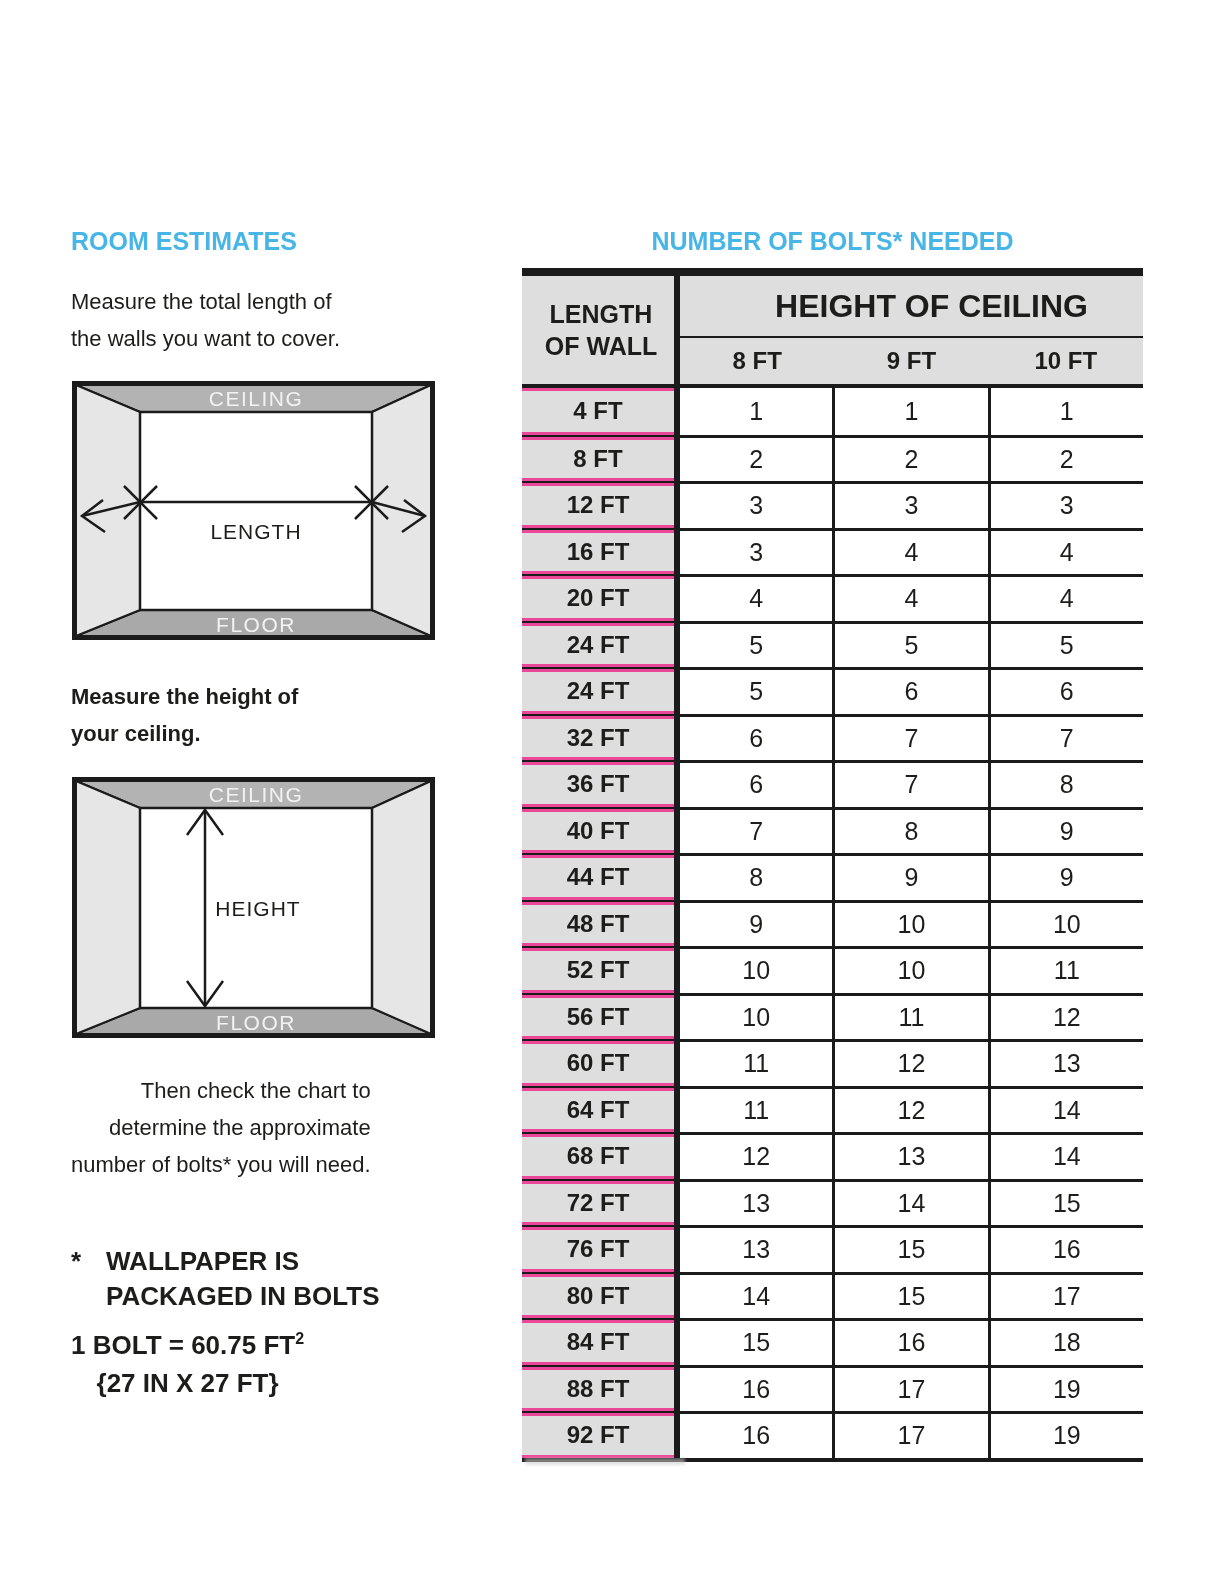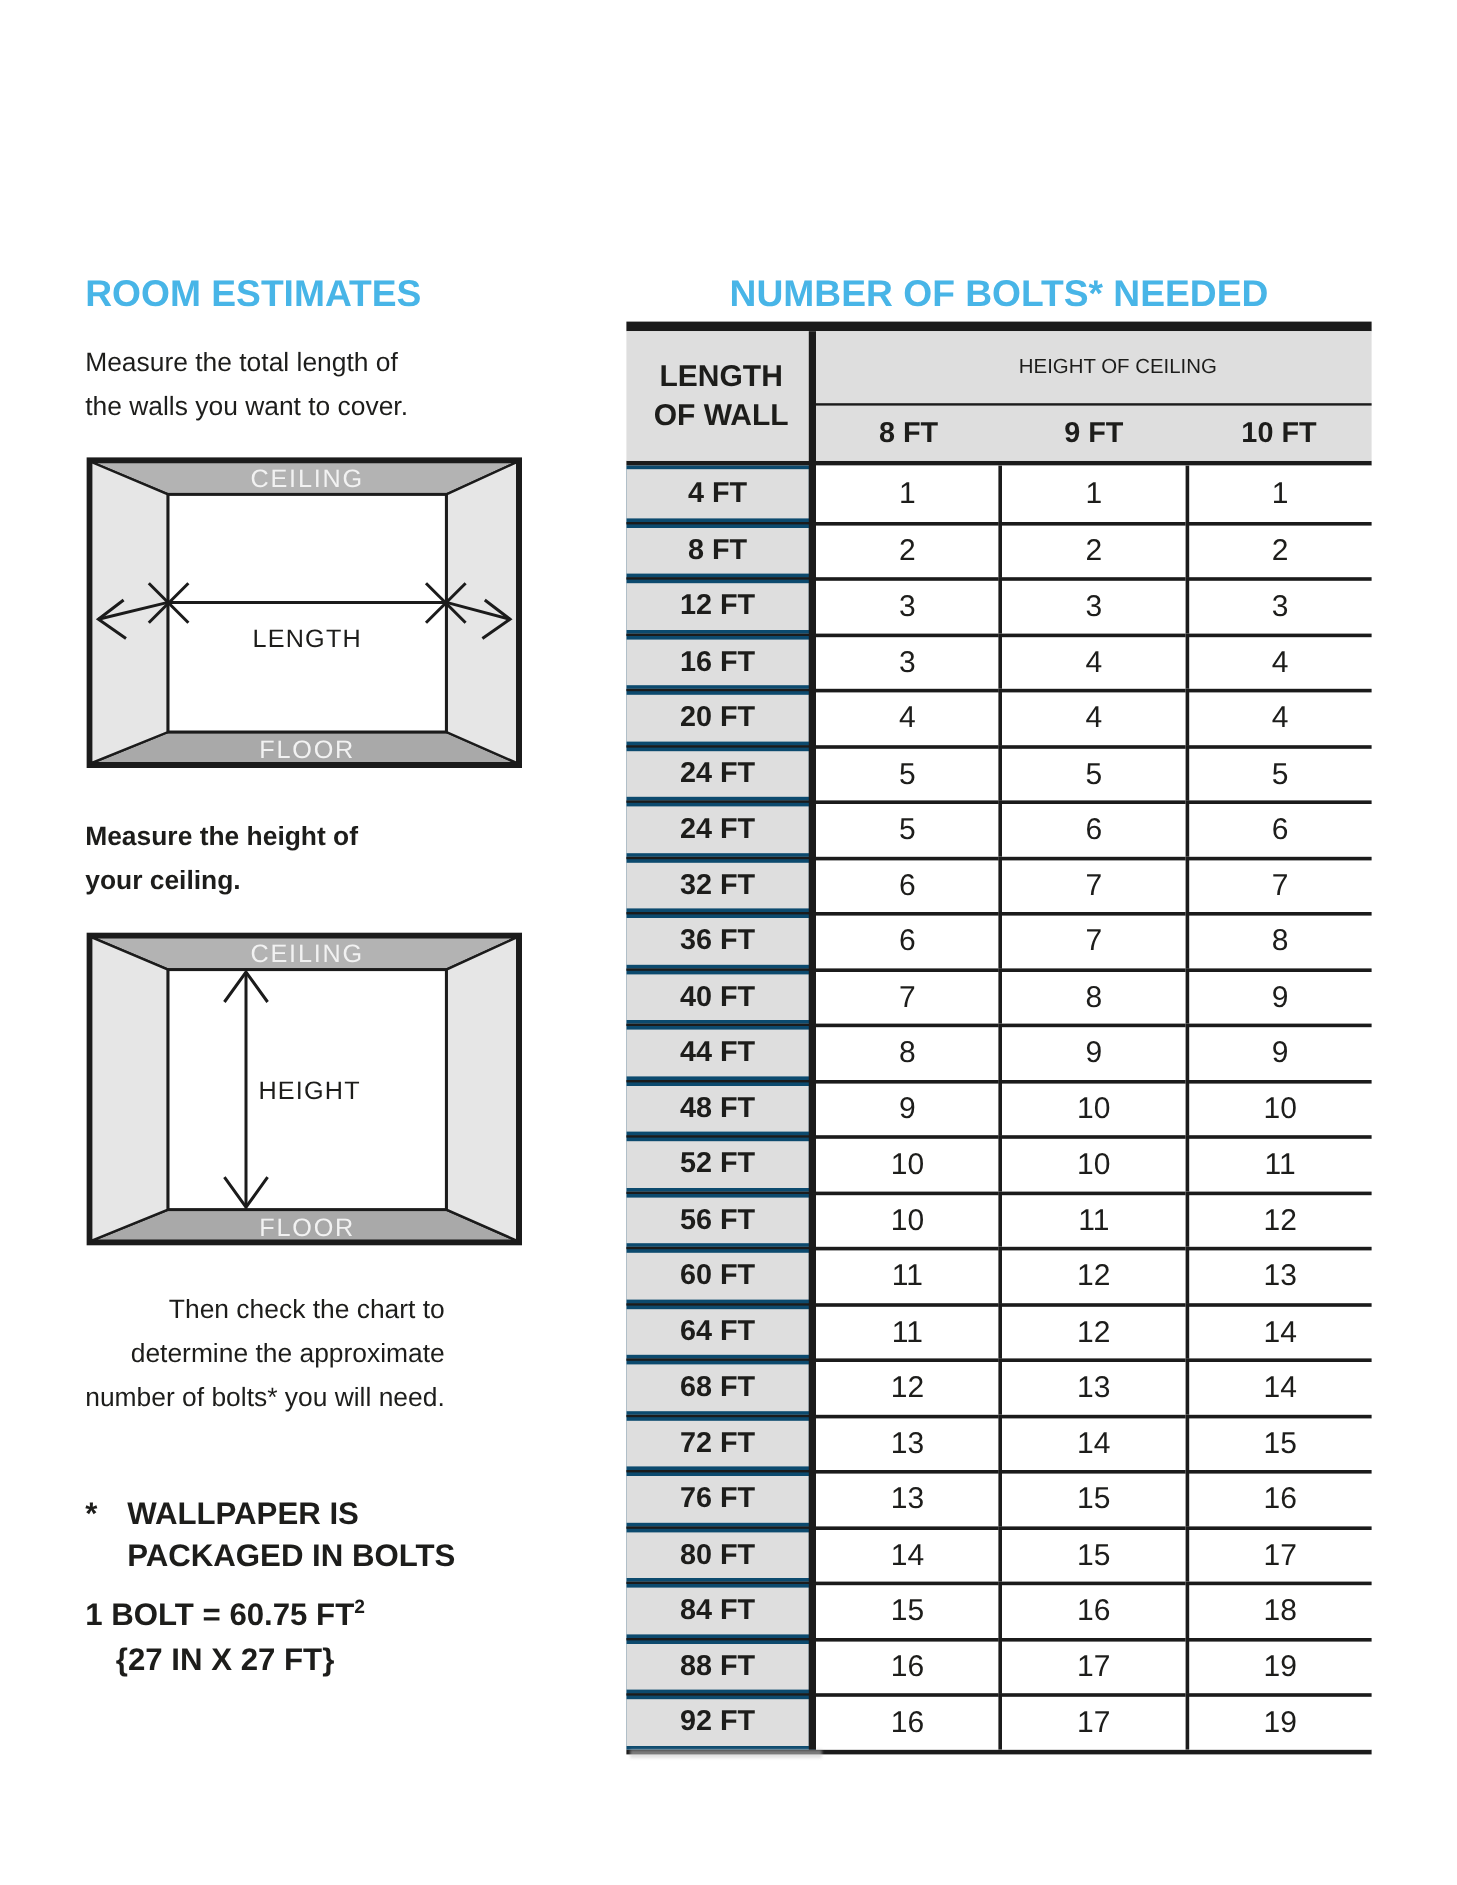--- a/index.html
+++ b/index.html
@@ -3,21 +3,21 @@
 <meta charset="utf-8">
 <style>
   * { margin:0; padding:0; box-sizing:border-box; }
   html,body { background:#ffffff; }
   body { font-family:"Liberation Sans","DejaVu Sans",sans-serif; color:#1d1d1b; }
   .page { position:relative; width:1214px; height:1571px; background:#ffffff; overflow:hidden; }
 
   .title { position:absolute; left:70px; top:60px; font-size:47px; font-weight:700;
            color:#48b5e7; letter-spacing:-0.5px; }
 
-  .section-heading { position:absolute; font-size:31px; font-weight:700; color:#48b5e7; }
+  .section-heading { position:absolute; font-size:25px; font-weight:700; color:#48b5e7; }
   .left-heading  { left:71px; top:227px; }
   .table-heading { left:522px; top:227px; width:621px; text-align:center; }
 
   .para { position:absolute; left:71px; font-size:22px; line-height:37px;
           color:#1d1d1b; white-space:pre-line; }
   .para1 { top:283px; }
   .para2 { top:678px;font-weight:bold; }
   .para3 { top:1072px;text-align:right; }
 
   .diagram { position:absolute; left:72px; }
@@ -40,27 +40,27 @@
             border-bottom:4px solid #1b1b1b; }
   .topbar { height:8px; background:#1b1b1b; }
   .vdivider { position:absolute; left:152px; top:8px; bottom:0; width:6px;
               background:#1b1b1b; z-index:3; }
   .thead { display:flex; border-bottom:4px solid #1b1b1b; }
   .thead-corner { width:158px; background:#dedede; display:flex; align-items:center;
                   justify-content:center; font-weight:700; font-size:25px;
                   text-align:center; white-space:pre-line; line-height:32px; }
   .thead-right { flex:1; background:#dedede; }
   .group-cell { height:62px; display:flex; align-items:center; justify-content:center;
-                font-weight:400; font-size:17px; border-bottom:2px solid #1b1b1b;padding-left:40px; }
+                font-weight:700; font-size:32px; border-bottom:2px solid #1b1b1b;padding-left:40px; }
   .subcols { display:flex; height:46px; }
   .subcol { flex:1; display:flex; align-items:center; justify-content:center;
             font-weight:700; font-size:24px; }
 
   .trow { display:flex; height:46.5px; }
-  .tlabel { width:158px; background:#0c4a6e; padding:3px 6px 3px 0; }
+  .tlabel { width:158px; background:#ec4899; padding:3px 6px 3px 0; }
   .trow + .trow .tlabel { border-top:2px solid #1b1b1b; }
   .tlabel-inner { background:#dedede; height:100%; display:flex; align-items:center;
                   justify-content:center; font-weight:700; font-size:24px; }
   .tcell { flex:1; display:flex; align-items:center; justify-content:center;
            font-size:25px; background:#ffffff; }
   .trow + .trow .tcell { border-top:3px solid #1b1b1b; }
   .tcell + .tcell { border-left:3px solid #1b1b1b; }
 
   .tshadow { position:absolute; left:3px; top:100%; width:160px; height:7px;
              background:#c9c9c9; opacity:.55; filter:blur(1.5px); }

